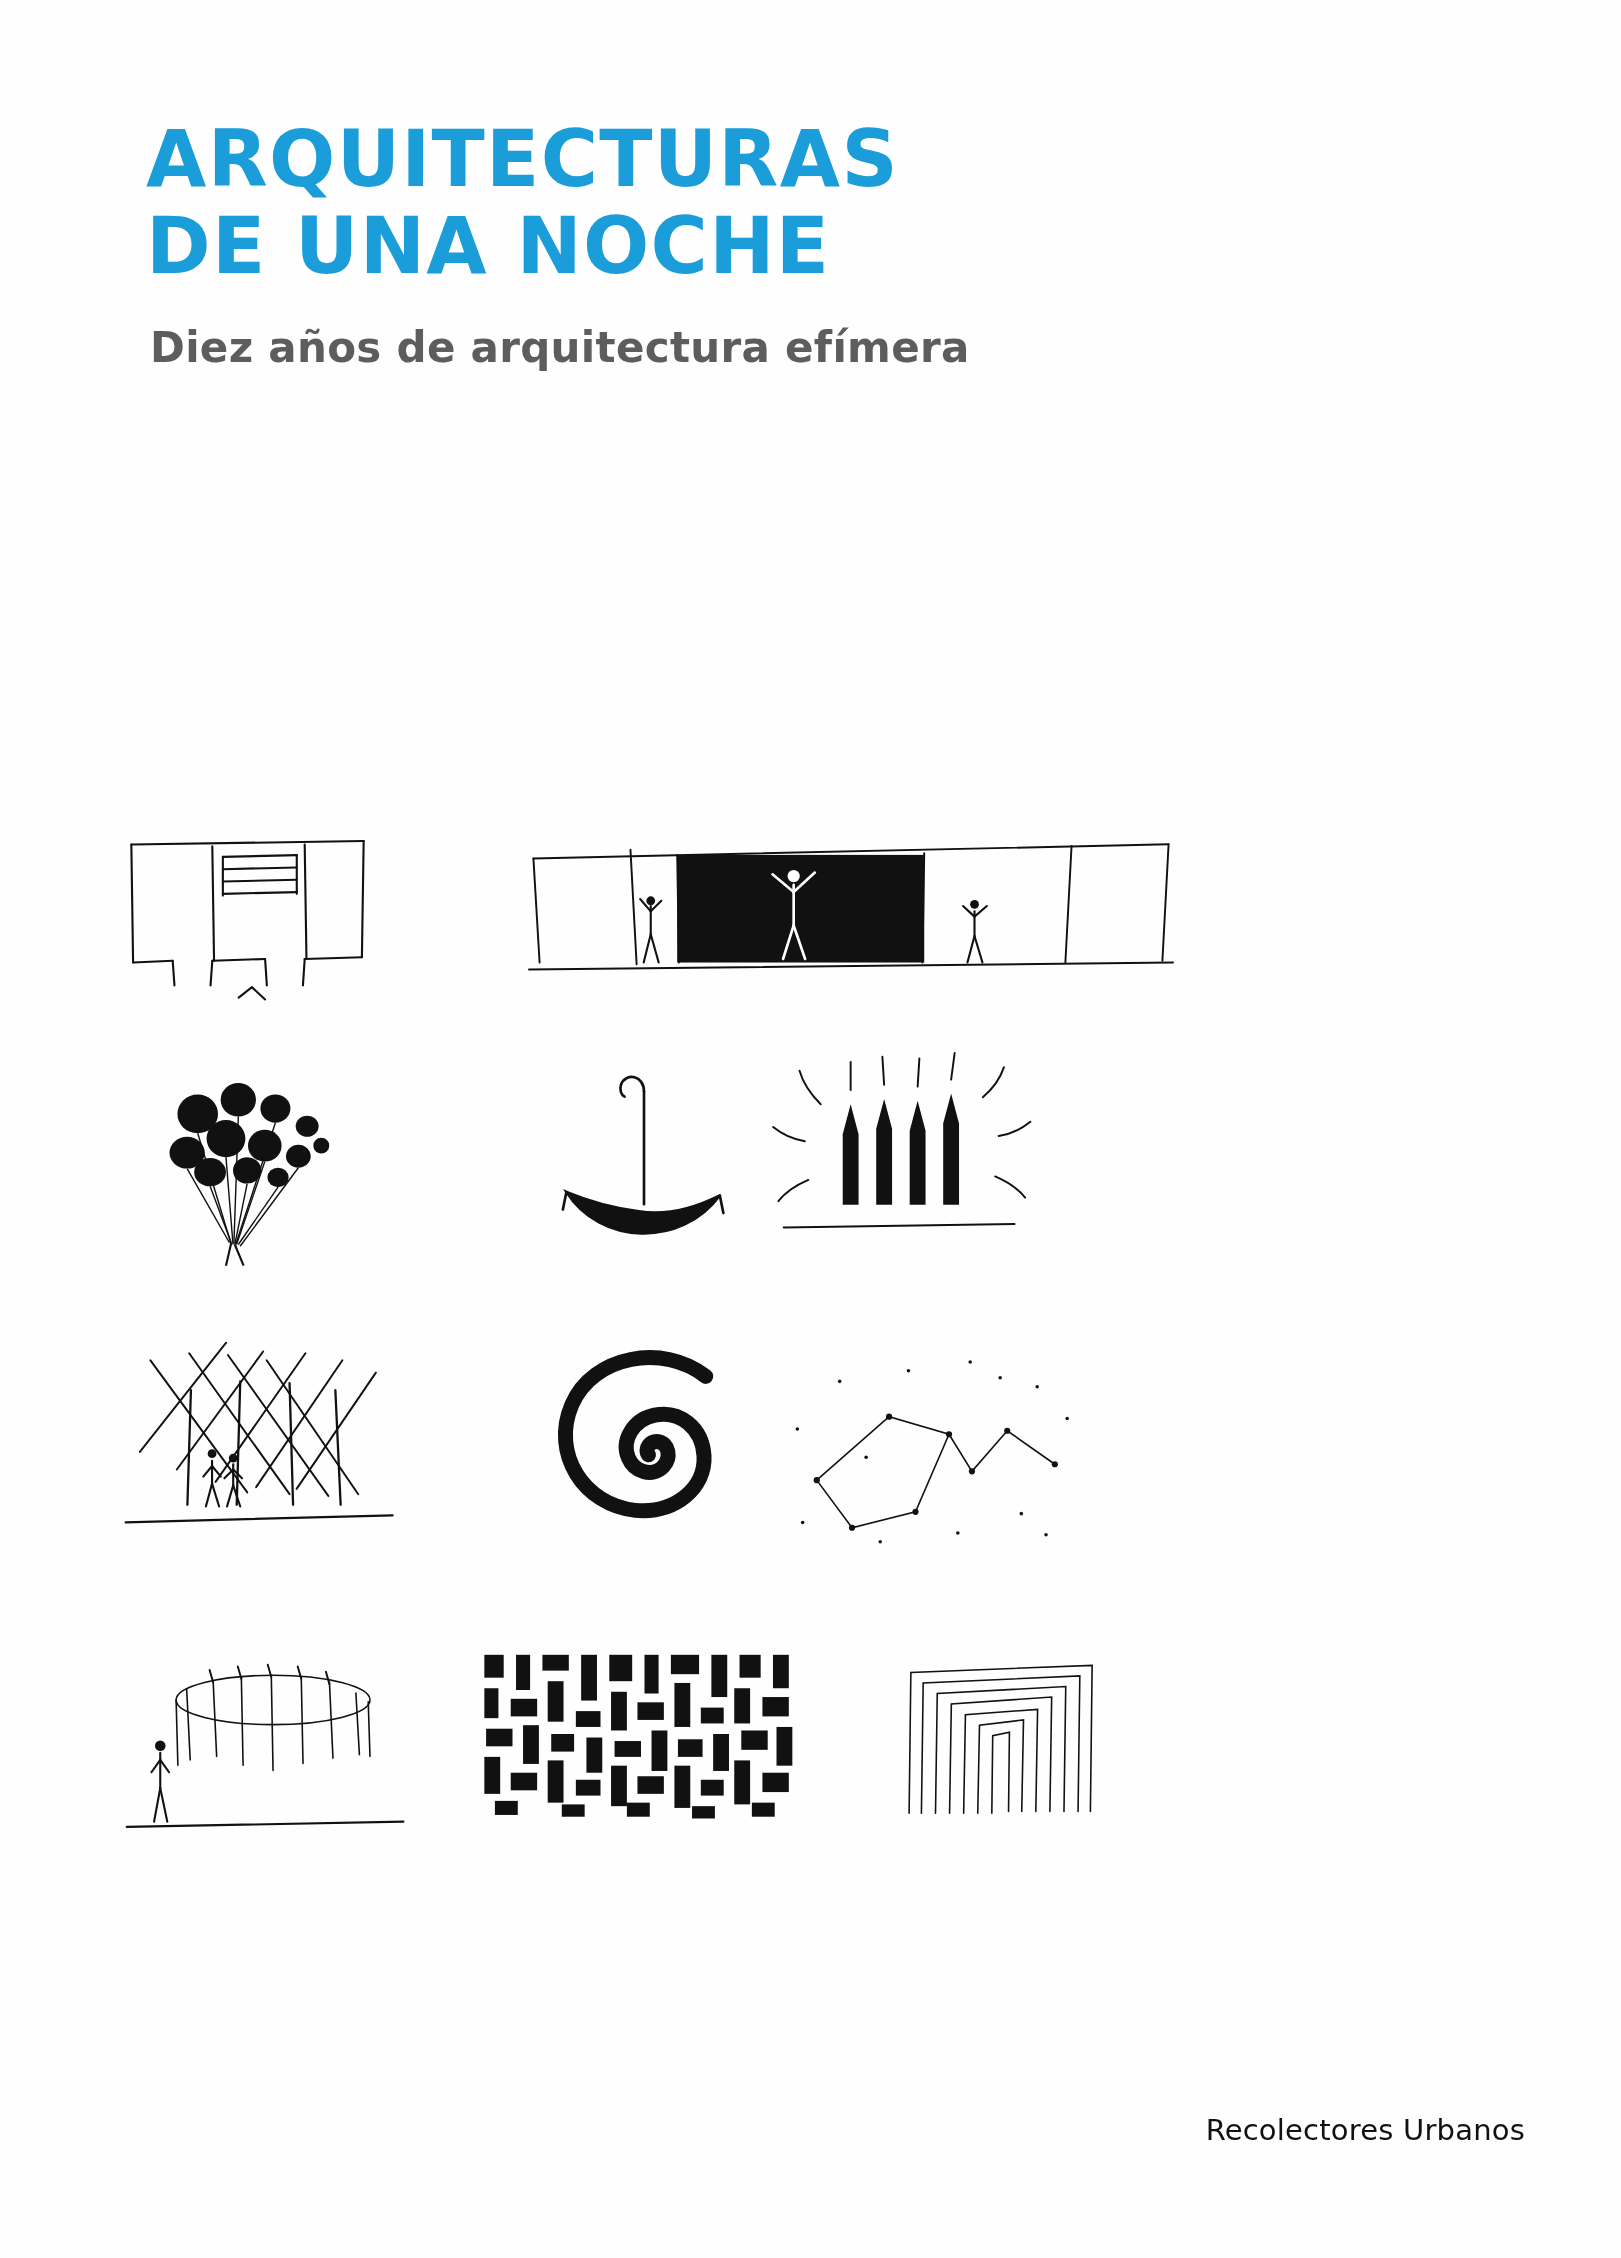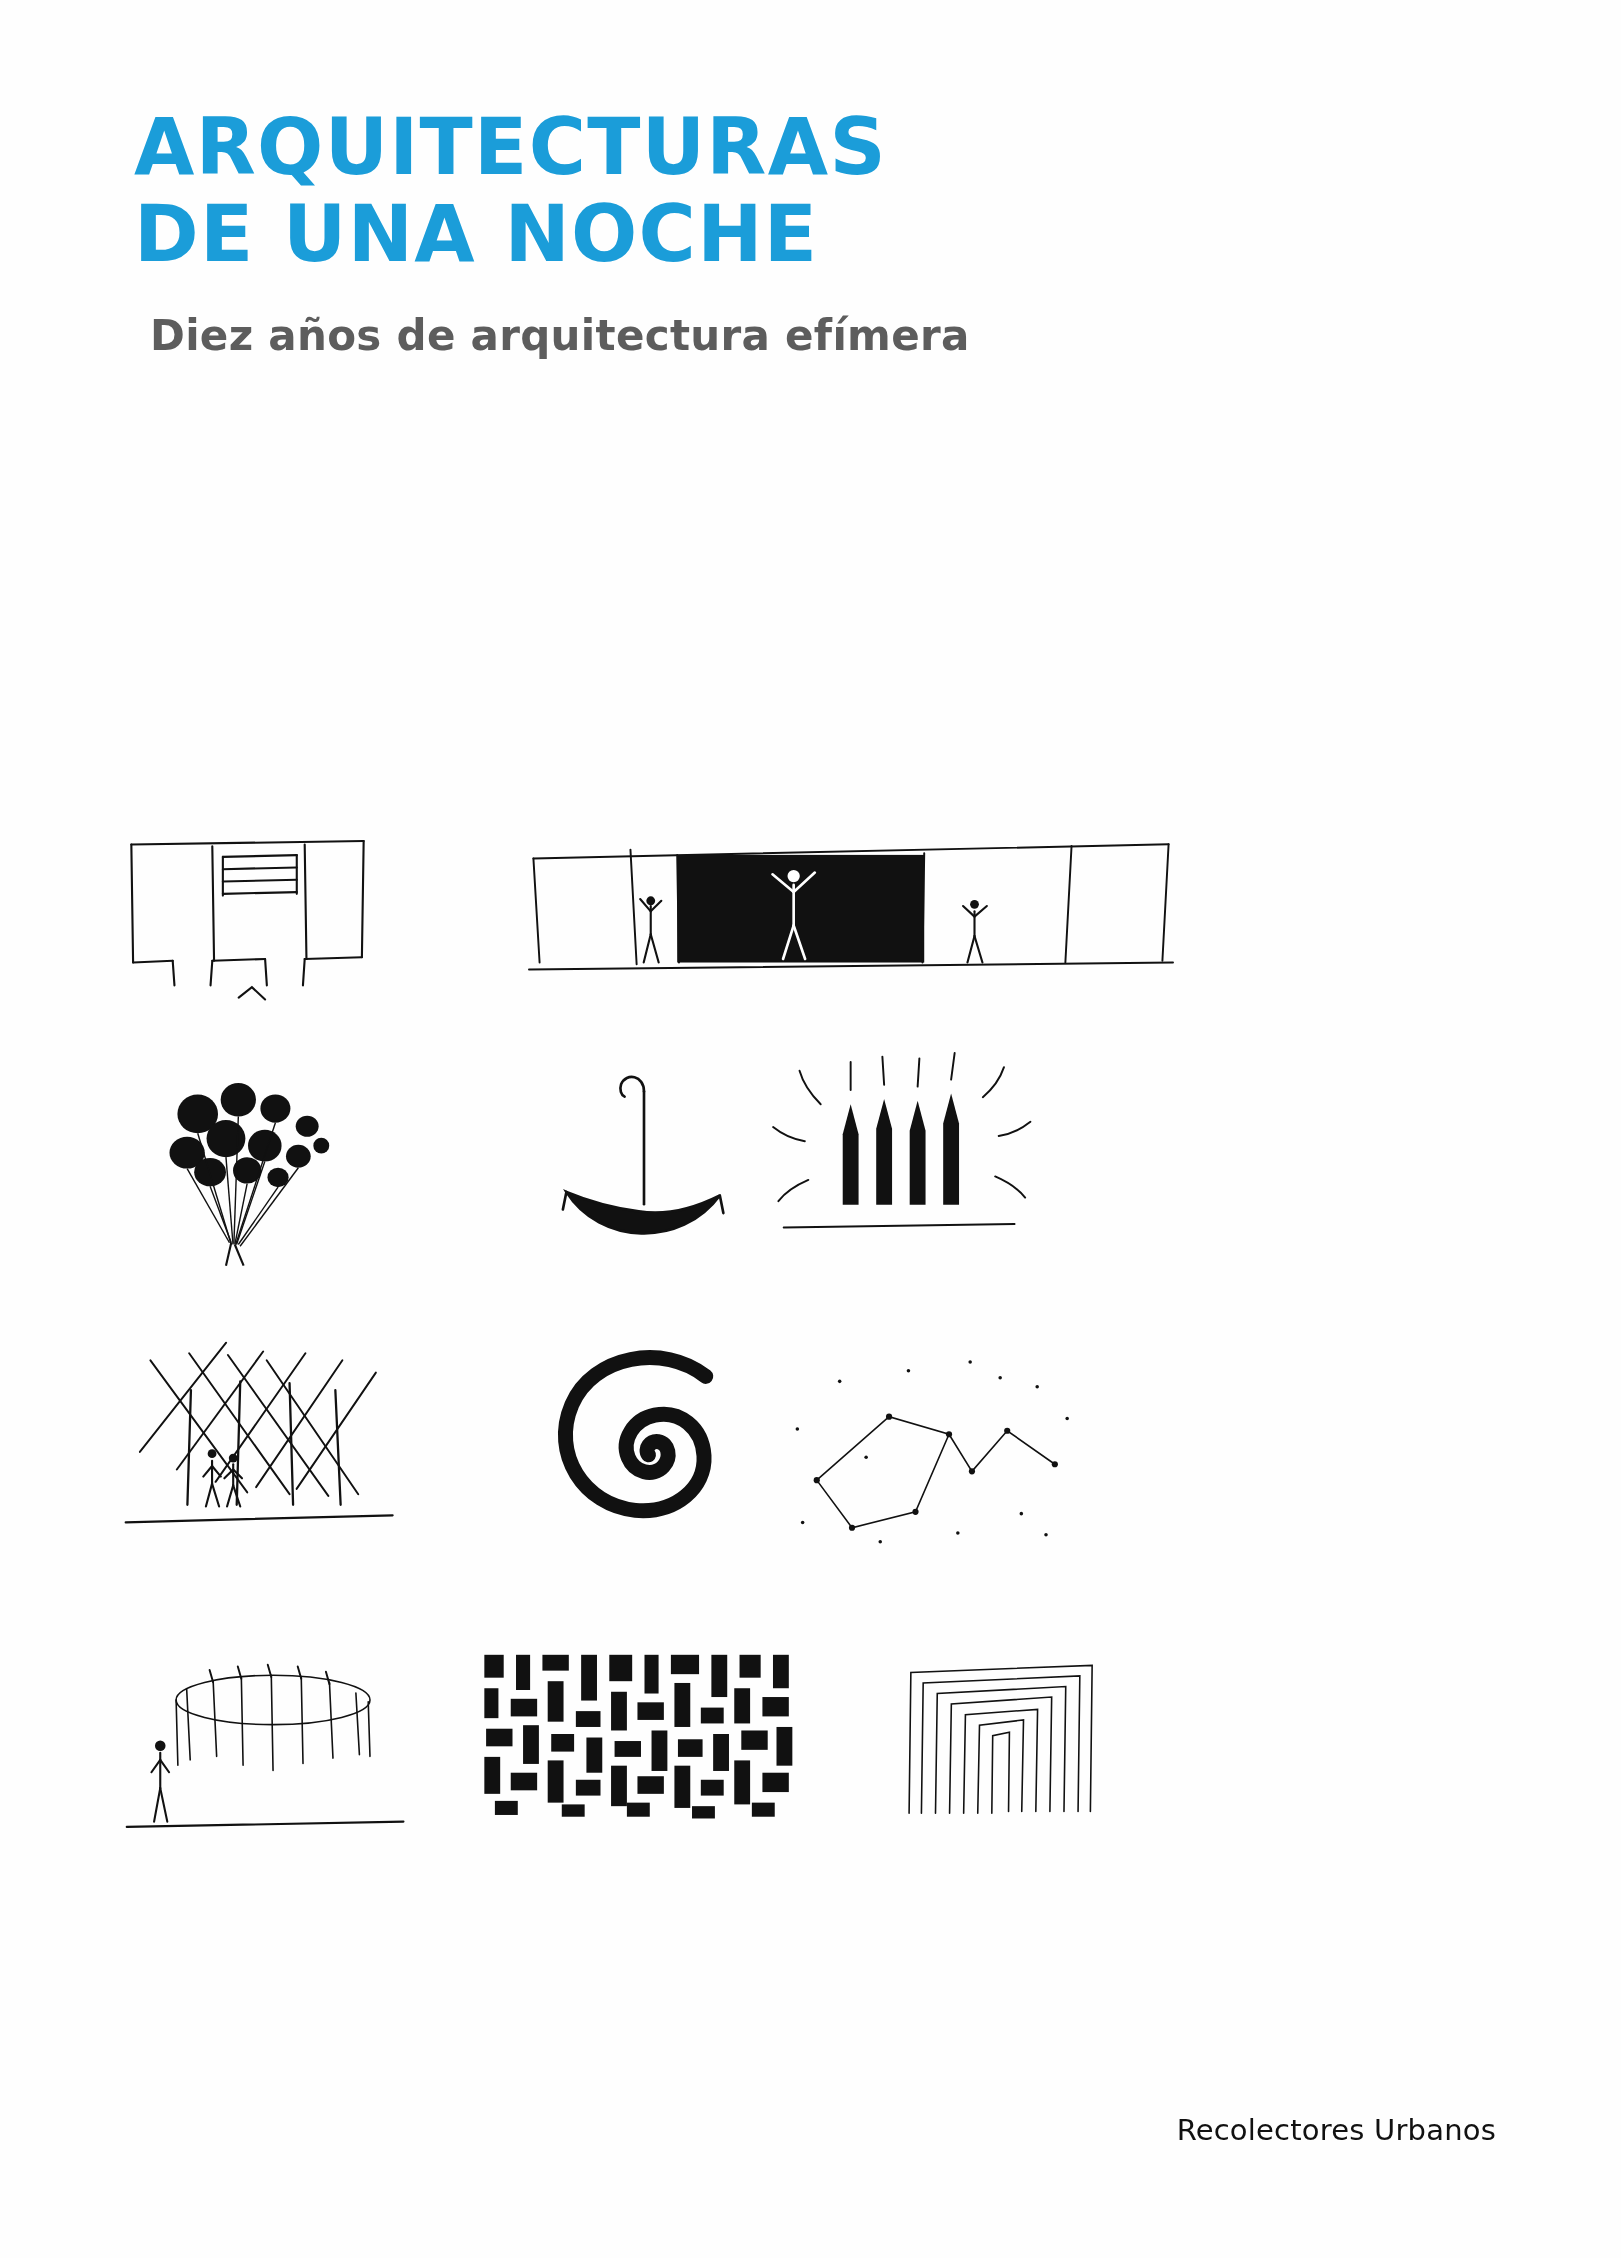--- a/index.html
+++ b/index.html
@@ -28,21 +28,21 @@
     top: 104px;
     width: 1059px;
   }
   .main-title {
     color: #1b9dd9;
     font-family: "DejaVu Sans", sans-serif;
     font-weight: 700;
     font-size: 78px;
     line-height: 1.12;
     letter-spacing: 1.3px;
-    margin: 0;
+    margin: 12px;
     white-space: pre-line;
   }
   .subtitle {
     color: #5d5d5d;
     font-family: "DejaVu Sans", sans-serif;
     font-weight: 700;
     font-size: 42px;
     letter-spacing: 0.3px;
     margin: 32px 0 0 16px;
   }
@@ -59,21 +59,21 @@
     position: absolute;
   }
   .sketch-cell svg {
     display: block;
     overflow: visible;
   }
 
   
   .publisher {
     position: absolute;
-    right: 126px;
+    right: 97px;
     bottom: 111px;
     font-family: "DejaVu Sans", sans-serif;
     font-size: 29px;
     color: #111111;
     letter-spacing: 0.2px;
   }
 </style>
 </head>
 <body>
 

